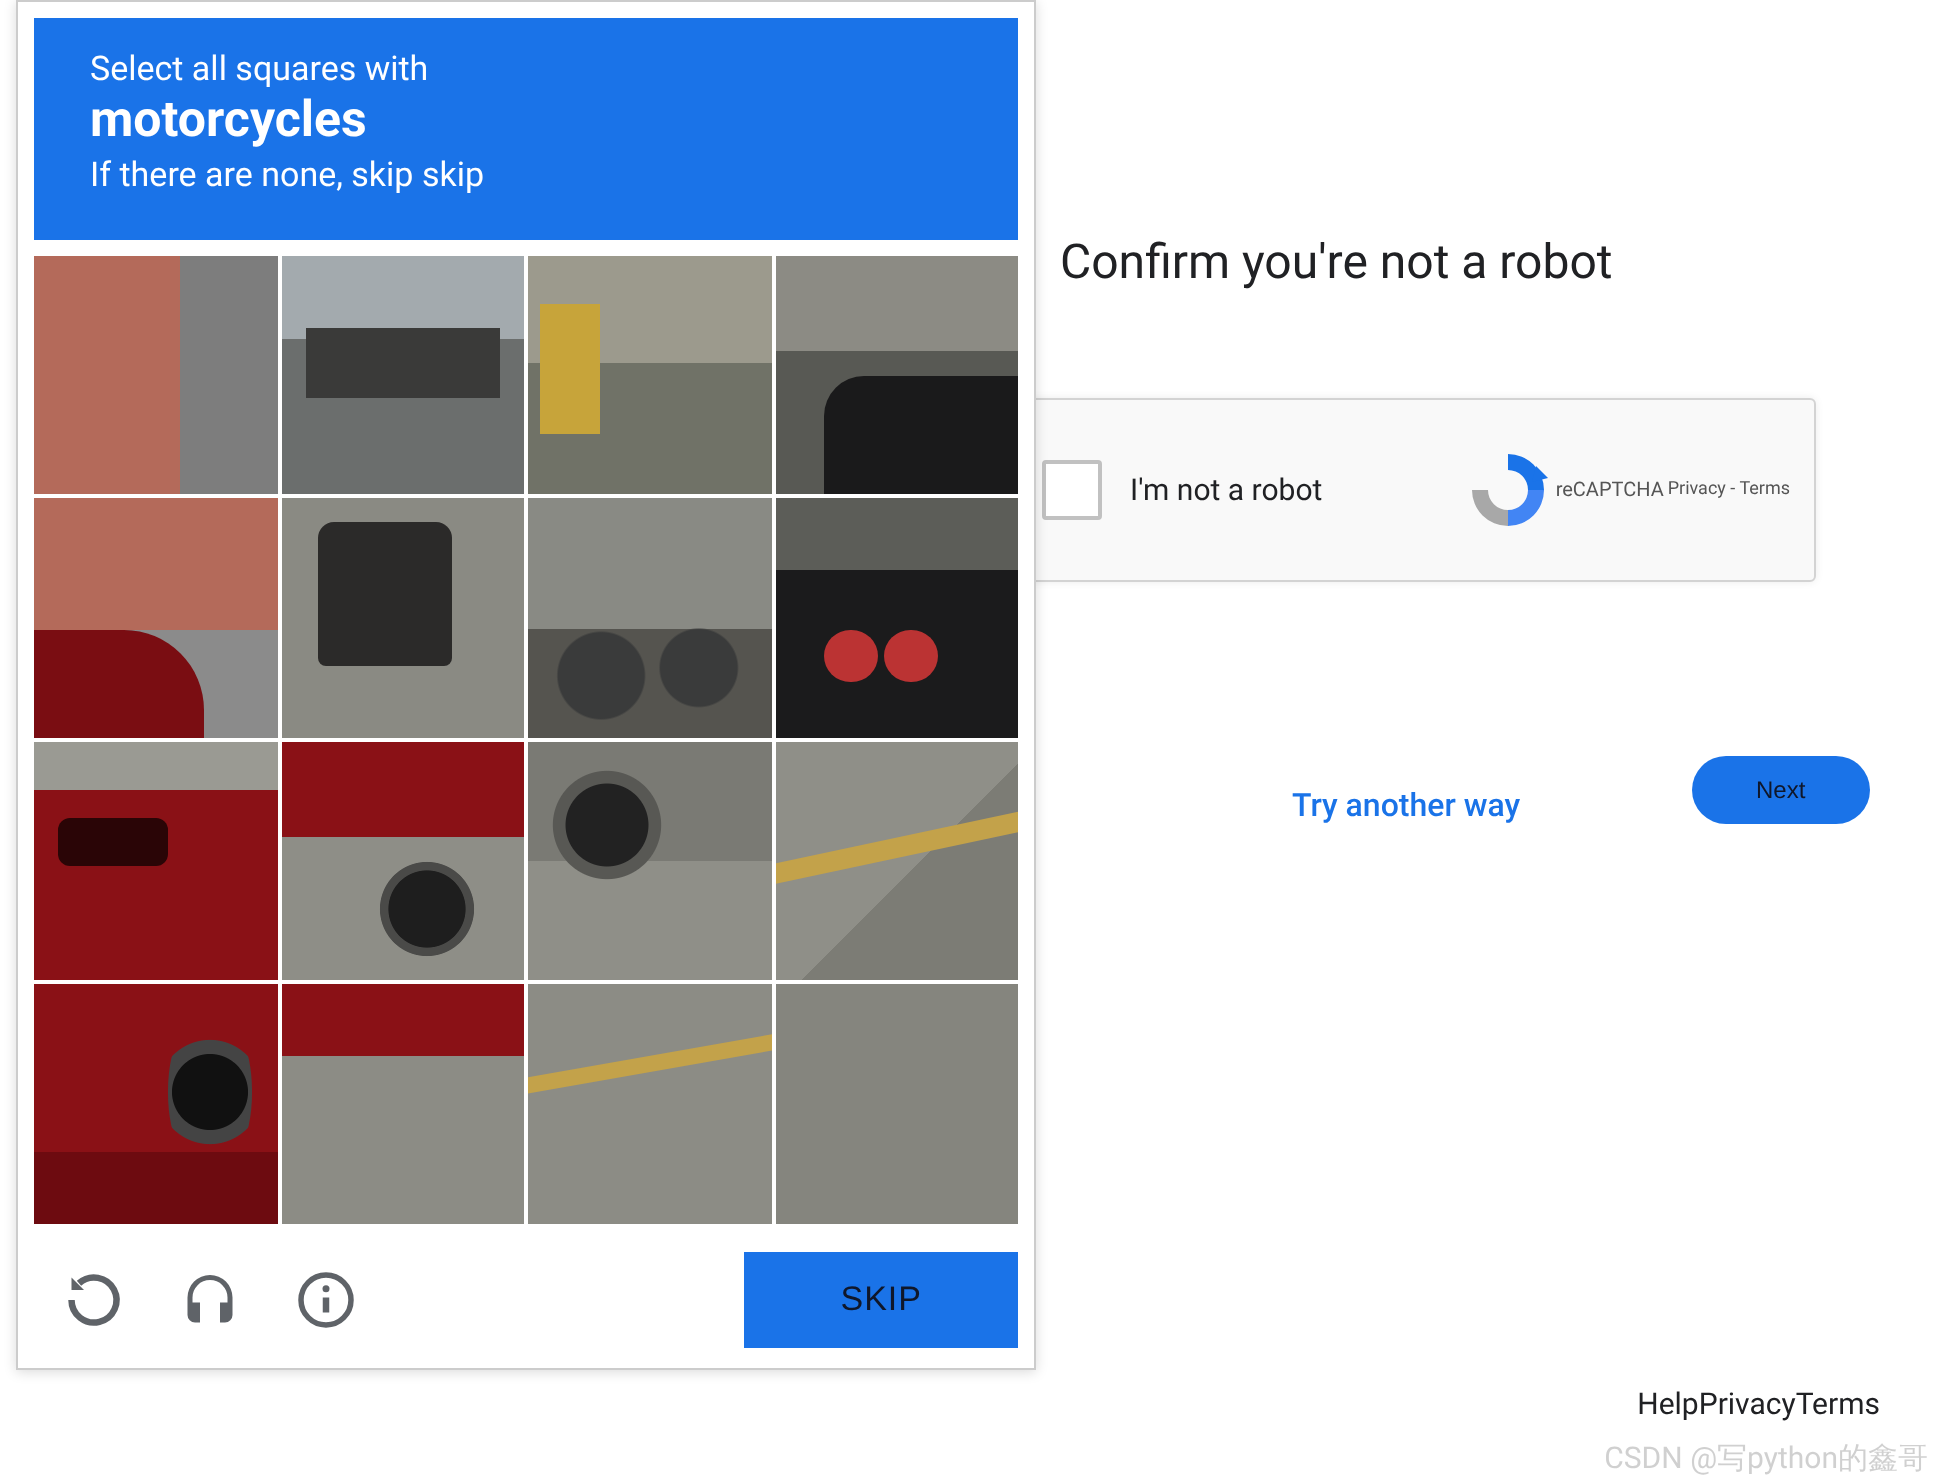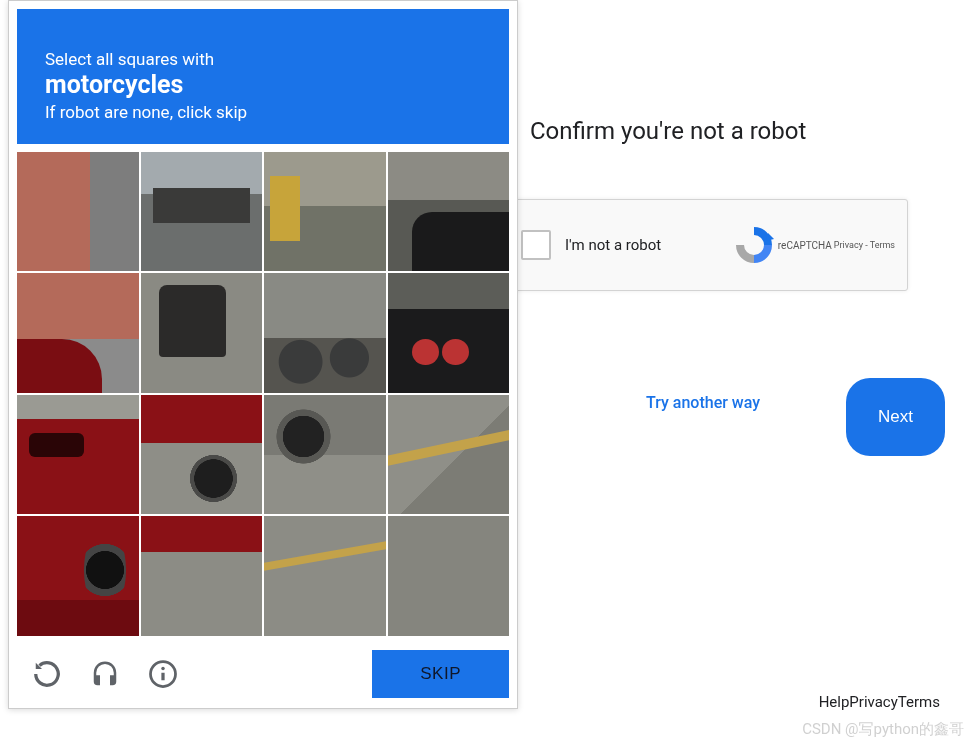--- a/index.html
+++ b/index.html
@@ -17,21 +17,21 @@
     .recaptcha-logo { width: 44px; height: 44px; }
     .recaptcha-brand { font-size: 10px; color: #555; text-align: center; }
     .recaptcha-links { font-size: 9px; color: #555; text-align: center; }
     .recaptcha-links span { cursor: pointer; }
     
     
     .anchor-arrow { position: absolute; top: 203px; left: 496px; width: 14px; height: 14px; background: #fff; border-left: 1px solid #ccc; border-bottom: 1px solid #ccc; transform: rotate(45deg); z-index: 5; }
     
     
     .challenge-card { position: absolute; top: 0; left: 8px; width: 510px; background: #fff; border: 1px solid #ccc; box-shadow: 0 1px 6px rgba(0,0,0,0.15); z-index: 10; padding: 8px; }
-    .challenge-header { background: #1a73e8; color: #fff; padding: 40px 28px 22px; }
+    .challenge-header { background: #1a73e8; color: #fff; padding: 16px 28px 22px; }
     .challenge-header .line1 { font-size: 17px; font-weight: 400; }
     .challenge-header .target { font-size: 25px; font-weight: 700; line-height: 1.15; margin-top: 2px; }
     .challenge-header .line3 { font-size: 17px; font-weight: 400; margin-top: 2px; }
     
     .grid { display: grid; grid-template-columns: repeat(4, 1fr); grid-template-rows: repeat(4, 1fr); gap: 2px; margin-top: 8px; width: 492px; height: 484px; background: #fff; }
     .tile { background: #888; position: relative; cursor: pointer; overflow: hidden; }
     
     
     .tile::before, .tile::after { content: ""; position: absolute; }
     
@@ -69,21 +69,21 @@
     .r3.c3::before { inset:0; background: #85857e; }
     
     
     .challenge-footer { display: flex; align-items: center; justify-content: space-between; margin-top: 8px; padding: 6px 0 2px; }
     .footer-icons { display: flex; gap: 26px; padding-left: 14px; }
     .footer-icon { width: 32px; height: 32px; color: #5f6368; cursor: pointer; display: flex; align-items: center; justify-content: center; }
     .skip-btn { background: #1a73e8; color: #0f172a; border: none; font-size: 17px; font-weight: 500; letter-spacing: 0.5px; padding: 14px 48px; cursor: pointer; margin-right: 0; }
     
     
     .try-another { position: absolute; top: 393px; left: 646px; color: #1a73e8; font-size: 16px; font-weight: 500; cursor: pointer; }
-    .next-btn { position: absolute; top: 378px; left: 846px; background: #1a73e8; color: #ffffff; border: none; border-radius: 24px; padding: 29px 32px; font-size: 17px; font-weight: 500; cursor: pointer; }
+    .next-btn { position: absolute; top: 378px; left: 846px; background: #1a73e8; color: #0f172a; border: none; border-radius: 24px; padding: 10px 32px; font-size: 12px; font-weight: 500; cursor: pointer; }
     
     
     .page-footer-links { position: absolute; bottom: 28px; right: 34px; display: flex; font-size: 15px; color: #202124; }
     .page-footer-links span { cursor: pointer; }
     
     
     .watermark { position: absolute; bottom: 0; right: 10px; font-size: 15px; color: rgba(120,120,120,0.35); font-weight: 400; }
   </style>
 </head>
 <body>
@@ -108,21 +108,21 @@
     </div>
   </div>
 </div>
 
 <div class="anchor-arrow"></div>
 
 <div class="challenge-card">
   <div class="challenge-header">
     <div class="line1">Select all squares with</div>
     <div class="target">motorcycles</div>
-    <div class="line3">If robot are none, click skip</div>
+    <div class="line3">If there are none, skip skip</div>
   </div>
   <div class="grid">
     <div class="tile r0 c0"></div>
     <div class="tile r0 c1"></div>
     <div class="tile r0 c2"></div>
     <div class="tile r0 c3"></div>
     <div class="tile r1 c0"></div>
     <div class="tile r1 c1"></div>
     <div class="tile r1 c2"></div>
     <div class="tile r1 c3"></div>

